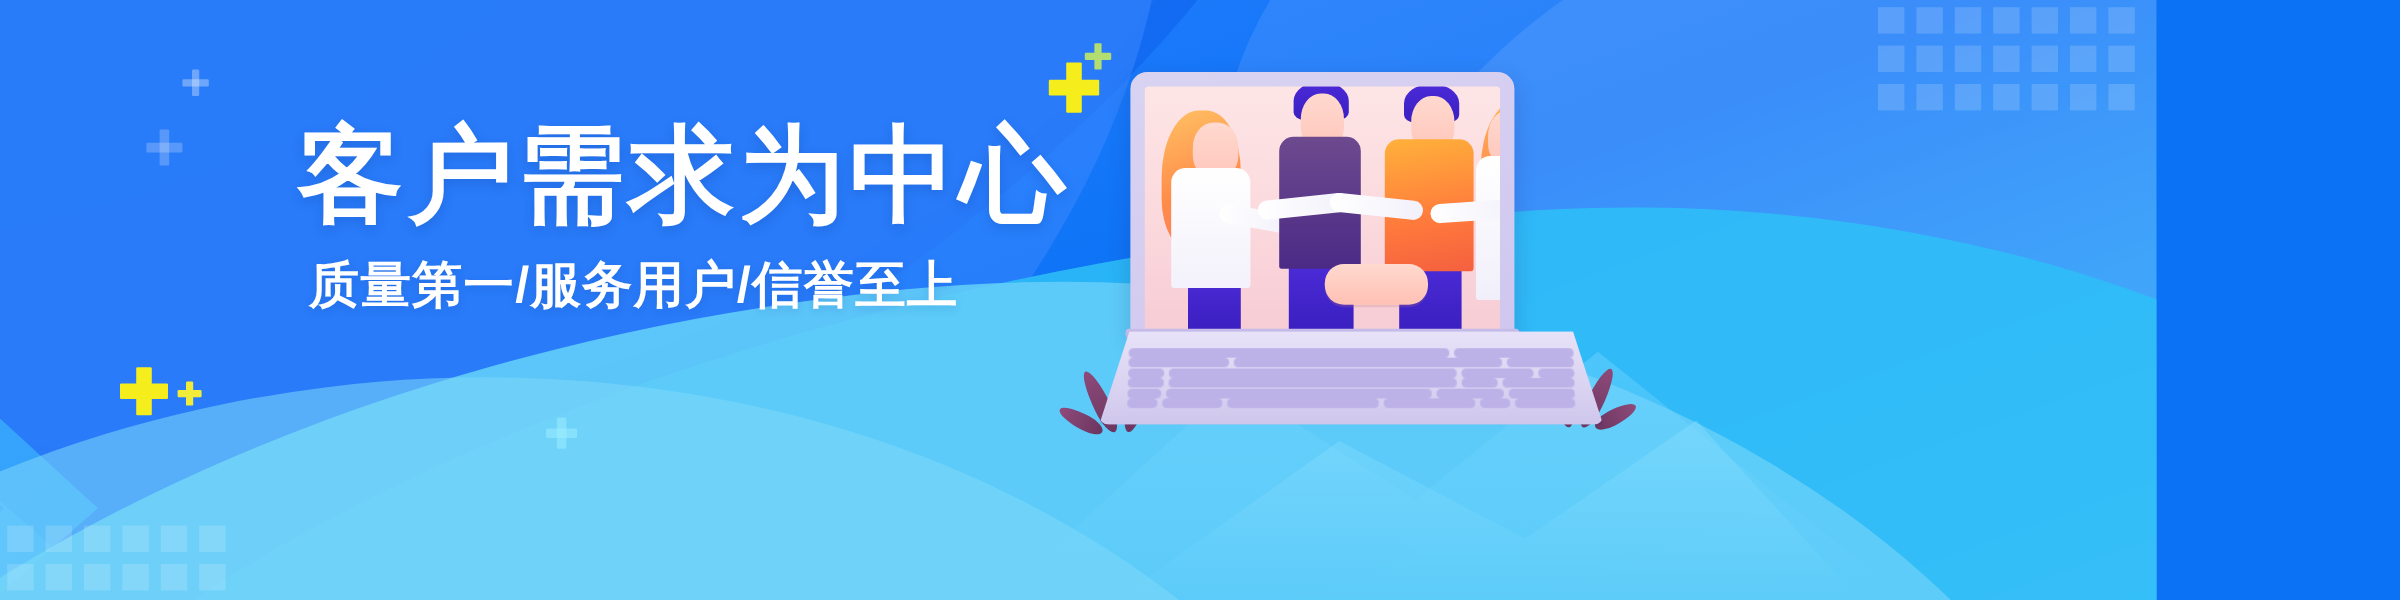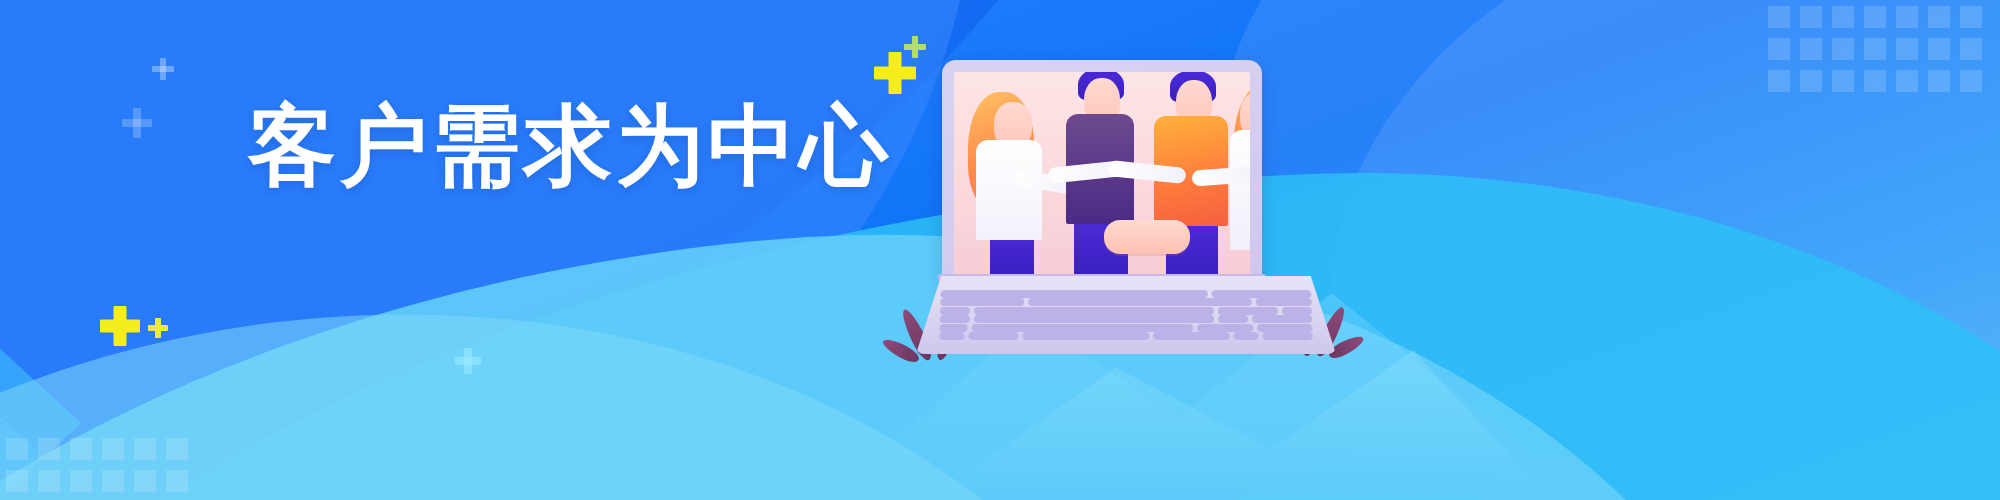--- a/index.html
+++ b/index.html
@@ -1,20 +1,20 @@
 <!DOCTYPE html>
 <html><head>
 <meta charset="utf-8">
 <style>
   * { margin:0; padding:0; box-sizing:border-box; }
   html,body { width:2000px; height:500px; overflow:hidden; }
   body { font-family:"Liberation Sans", sans-serif; background:#0b72f5; }
 
   .banner{
-    position:relative; width:2000px; height:500px; overflow:hidden;
+    position:relative; width:1797px; height:500px; overflow:hidden;
     background:linear-gradient(160deg,#3d86ff 0%,#1d7bfb 28%,#0b72f5 52%,#17a6f5 78%,#5ecbf7 100%);
     text-align:center;
   }
 
   
   .wave{ position:absolute; pointer-events:none; }
 
   .w-topdark{
     left:-260px; top:-420px; width:1500px; height:900px;
     background:#1268f0; border-radius:0 0 100% 0;
@@ -285,20 +285,21 @@
   <i class="plus p-yellow-2"></i>
   <i class="plus p-yellow-3"></i>
   <i class="plus p-yellow-4"></i>
   <i class="plus p-soft-1"></i>
   <i class="plus p-soft-2"></i>
   <i class="plus p-soft-3"></i>
   <i class="plus p-soft-4"></i>
 
   <div class="text-block">
     <div class="headline">客户需求为中心</div>
+    <div class="subtitle">质量第一/服务用户/信誉至上</div>
   </div>
 
   <div class="laptop">
 
     <div class="lid">
       <div class="screen">
 
         <div class="person p1">
           <div class="hair"></div>
           <div class="head"></div>

